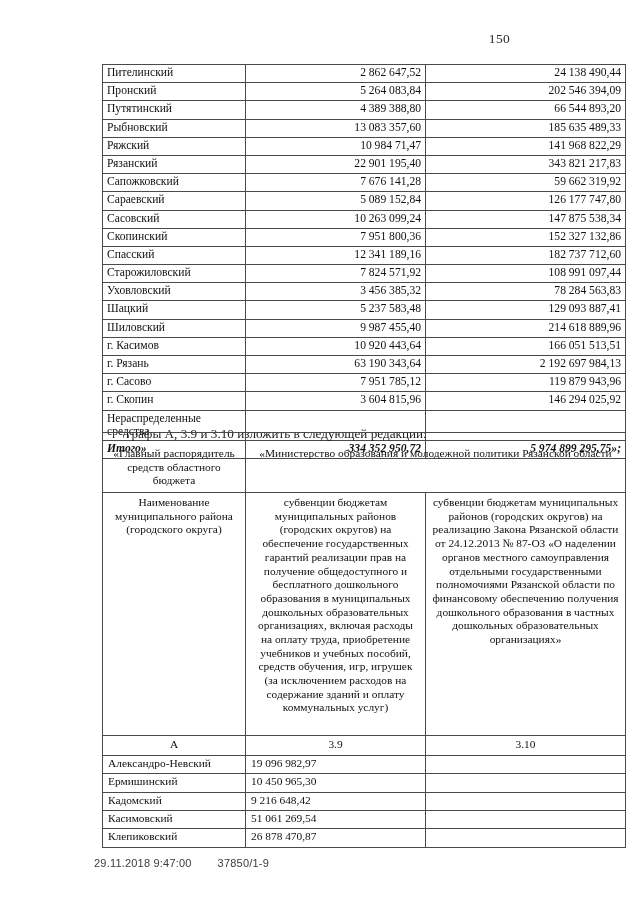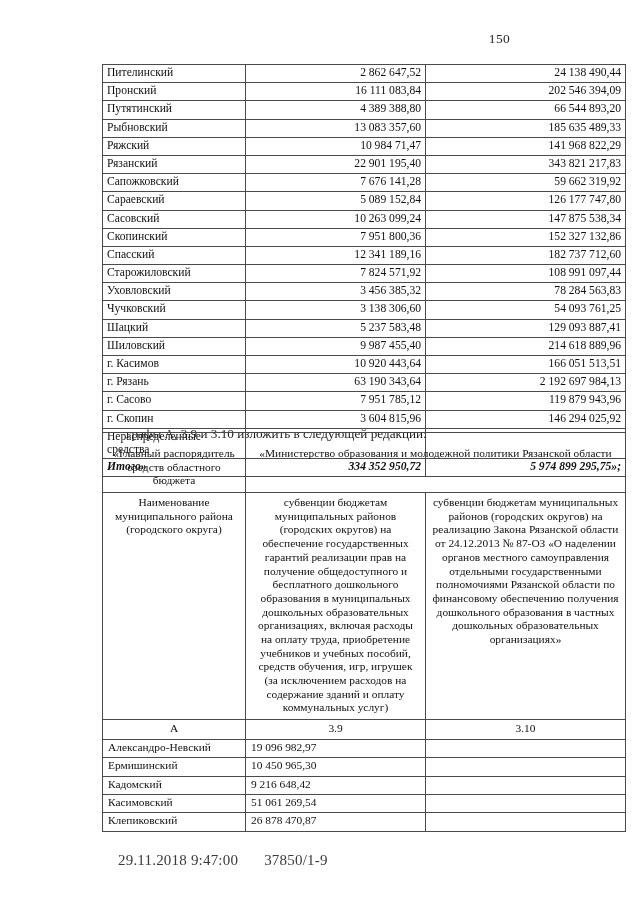--- a/index.html
+++ b/index.html
@@ -86,33 +86,33 @@
   #table-editions { top: 432px; }
   #table-editions td {
     text-align: center;
     padding: 2px 5px;
     line-height: 1.2;
     font-size: 11.4px;
   }
   #table-editions td.cell-name   { text-align: left; white-space: nowrap; }
   #table-editions td.cell-num    { text-align: left; white-space: nowrap; }
   #table-editions .hdr-top       { padding-top: 14px; padding-bottom: 4px; }
-  #table-editions .hdr-desc      { padding: 3px 6px 4px; }
+  #table-editions .hdr-desc      { padding: 3px 6px 20px; }
   #table-editions .axis-row td   { padding: 2px 5px 3px; }
   #table-editions .data-row td   { height: 15.4px; padding-top: 1px; padding-bottom: 1px; }
 
   
   .footer {
     position: absolute;
-    left: 118px;
+    left: 94px;
     bottom: 36px;
-    font-size: 15px;
+    font-size: 11px;
     color: #3a3a3a;
     letter-spacing: .2px;
-    font-family: Liberation Serif, serif;
+    font-family: Liberation Sans, sans-serif;
   }
   .footer .foot-doc { margin-left: 26px; }
 </style>
 </head>
 <body>
 
 <div class="page">
 
   <div class="page-number">150</div>
 
@@ -123,21 +123,21 @@
         <col class="c-right">
     </colgroup>
     <tbody>
         <tr>
           <td class="cell-name">Пителинский</td>
           <td class="cell-num">2 862 647,52</td>
           <td class="cell-num">24 138 490,44</td>
         </tr>
         <tr>
           <td class="cell-name">Пронский</td>
-          <td class="cell-num">16 111 083,84</td>
+          <td class="cell-num">5 264 083,84</td>
           <td class="cell-num">202 546 394,09</td>
         </tr>
         <tr>
           <td class="cell-name">Путятинский</td>
           <td class="cell-num">4 389 388,80</td>
           <td class="cell-num">66 544 893,20</td>
         </tr>
         <tr>
           <td class="cell-name">Рыбновский</td>
           <td class="cell-num">13 083 357,60</td>
@@ -180,25 +180,20 @@
         </tr>
         <tr>
           <td class="cell-name">Старожиловский</td>
           <td class="cell-num">7 824 571,92</td>
           <td class="cell-num">108 991 097,44</td>
         </tr>
         <tr>
           <td class="cell-name">Уховловский</td>
           <td class="cell-num">3 456 385,32</td>
           <td class="cell-num">78 284 563,83</td>
-        </tr>
-        <tr>
-          <td class="cell-name">Чучковский</td>
-          <td class="cell-num">3 138 306,60</td>
-          <td class="cell-num">54 093 761,25</td>
         </tr>
         <tr>
           <td class="cell-name">Шацкий</td>
           <td class="cell-num">5 237 583,48</td>
           <td class="cell-num">129 093 887,41</td>
         </tr>
         <tr>
           <td class="cell-name">Шиловский</td>
           <td class="cell-num">9 987 455,40</td>
           <td class="cell-num">214 618 889,96</td>

